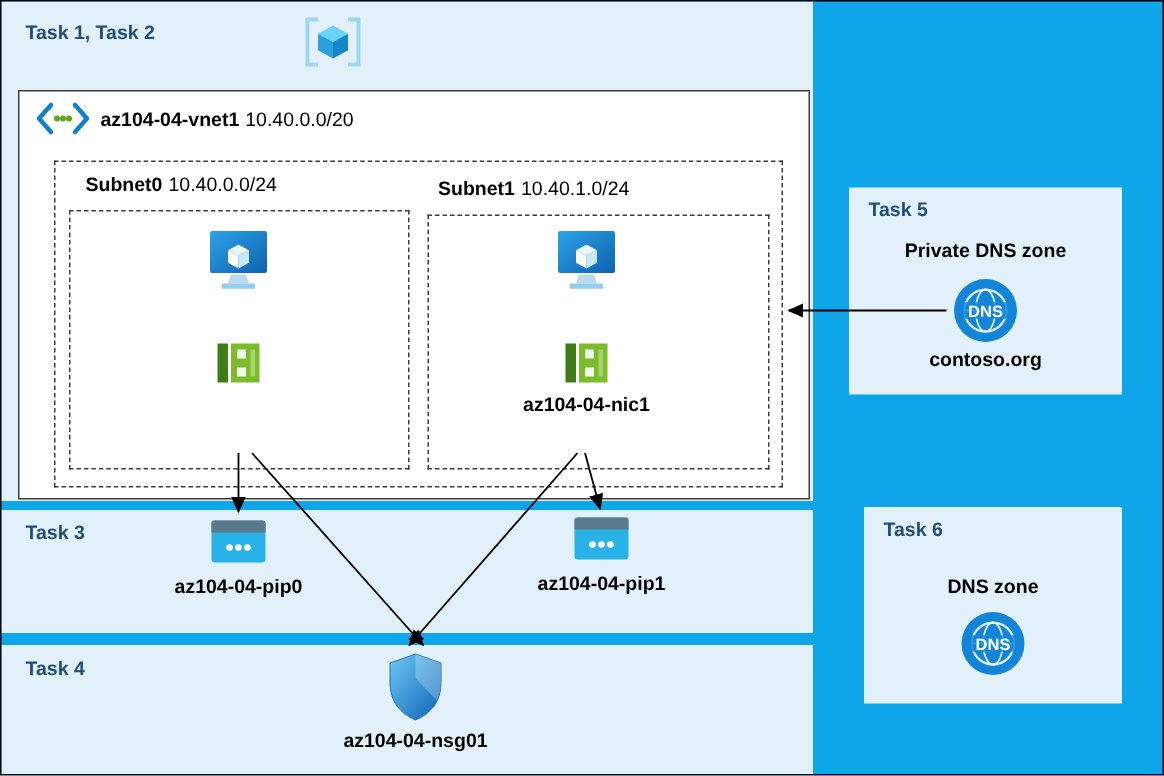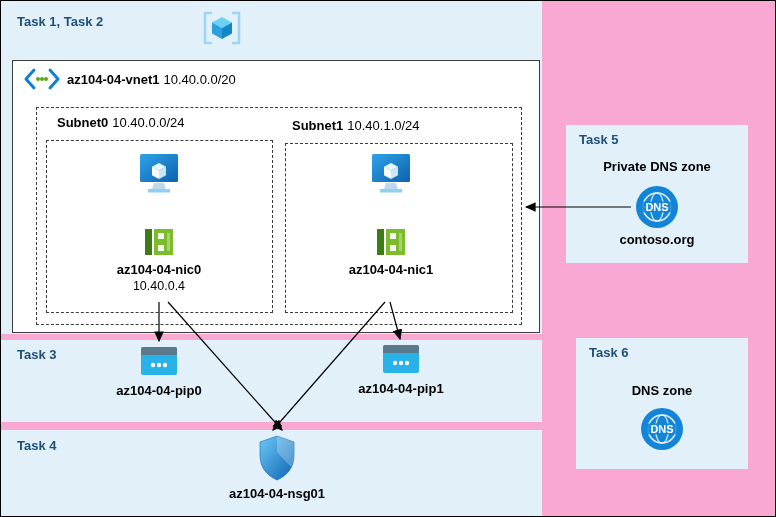--- a/index.html
+++ b/index.html
@@ -1,17 +1,17 @@
 <!DOCTYPE html>
 <html><head>
 <meta charset="utf-8">
 <style>
   * { margin:0; padding:0; box-sizing:border-box; }
   body { font-family:"Liberation Sans", sans-serif; background:#fff; }
-  .stage { position:relative; width:776px; height:517px; background:#f9a8d4; border:1px solid #000; overflow:hidden; }
+  .stage { position:relative; width:776px; height:517px; background:#0ea5e9; border:1px solid #000; overflow:hidden; }
   .band { position:absolute; background:#e2f1f9; }
   .task-label { position:absolute; font-weight:700; font-size:13px; color:#1f4e79; }
   .res-label { position:absolute; font-weight:700; font-size:13px; color:#000; text-align:center; width:120px; }
   .res-label.wide { width:140px; }
   .ip-label { position:absolute; font-weight:400; font-size:12.5px; color:#000; text-align:center; width:120px; }
   .title-line { position:absolute; font-size:13px; color:#000; white-space:nowrap; }
   .title-line .b { font-weight:700; margin-right:4px; }
   .vnet-box { position:absolute; background:#fff; border:1px solid #3c3c3c; }
   .dashed { position:absolute; border:1px dashed #3c3c3c; }
   .icon { position:absolute; line-height:0; }
@@ -78,22 +78,20 @@
   </span>
   <span class="icon" style="left:141px;top:225px;">
     <svg width="34" height="32" viewBox="0 0 34 32">
       <rect x="3" y="3" width="7" height="26" fill="#3e7c15"></rect>
       <rect x="12" y="3" width="19" height="26" fill="#7cbc2c"></rect>
       <rect x="16" y="7" width="6" height="6" fill="#ffffff" opacity="0.9"></rect>
       <rect x="16" y="19" width="6" height="6" fill="#ffffff" opacity="0.9"></rect>
       <rect x="25" y="7" width="3" height="18" fill="#a5d46a"></rect>
     </svg>
   </span>
-  <div class="res-label" style="left:98px;top:261px;">az104-04-nic0</div>
-  <div class="ip-label" style="left:98px;top:278px;">10.40.0.4</div>
 
   <div class="title-line" style="left:291px;top:117px;">
     <span class="b">Subnet1</span><span>10.40.1.0/24</span>
   </div>
   <div class="dashed" style="left:284px;top:142px;width:228px;height:170px;"></div>
   <span class="icon" style="left:370px;top:152px;">
     <svg width="40" height="44" viewBox="0 0 40 44">
       <defs>
           <linearGradient id="vmg1" x1="0" y1="0" x2="1" y2="1">
         <stop offset="0" stop-color="#2ea3e8"></stop>

